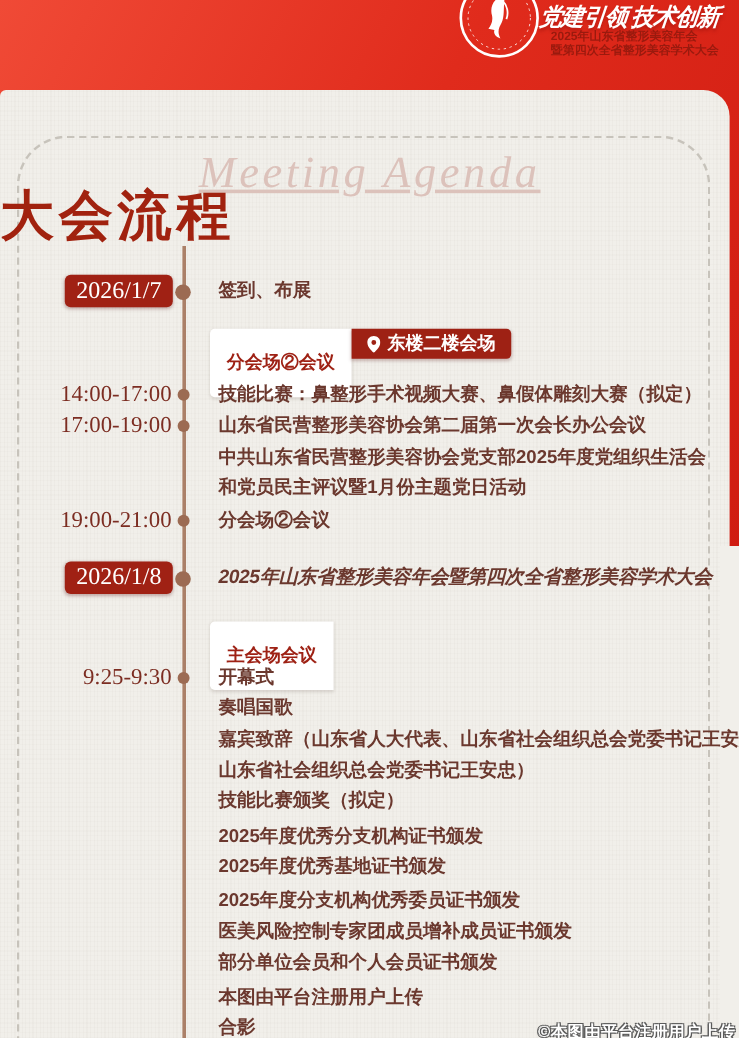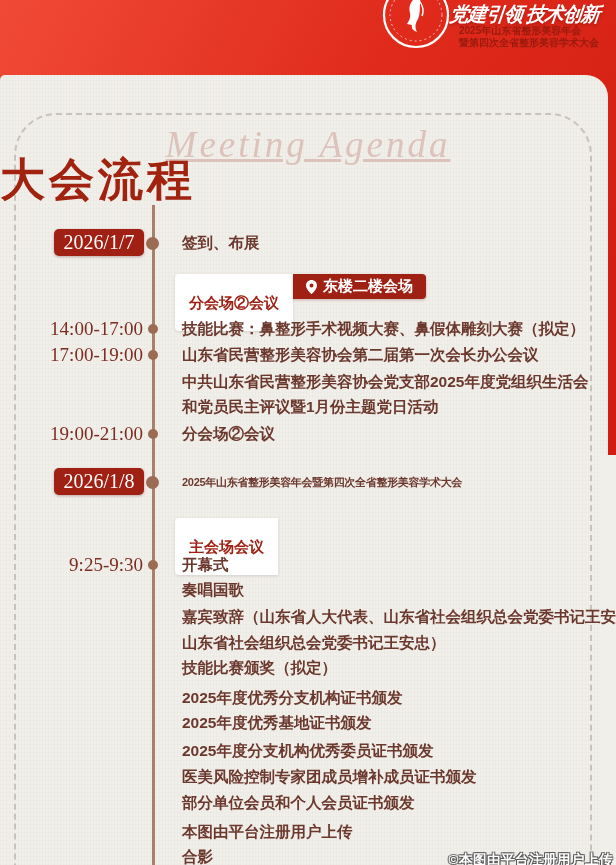--- a/index.html
+++ b/index.html
@@ -41,21 +41,21 @@
   .dot.lg{left:146px; width:13px; height:13px;}
   .dot.sm{left:148px; width:10px; height:10px;}
   .date-badge{position:absolute; left:54px; width:90px; height:27px; z-index:2;
     background:#a02114; color:#fff; font-family:"Liberation Serif",serif;
     font-size:20px; text-align:center; line-height:27px; border-radius:5px;
     box-shadow:0 1px 3px rgba(80,0,0,.3);}
   .time{position:absolute; left:18px; width:125px; text-align:right; height:24px; line-height:24px;
     font-family:"Liberation Serif",serif; font-size:19px; color:#7c2d22; z-index:2;}
   .item{position:absolute; left:182px; height:22px; line-height:22px; font-size:15.5px;
     font-weight:bold; color:#6b382e; white-space:nowrap; z-index:2;}
-  .item.tight{font-size:11px; letter-spacing:-.3px;}
+  .item.tight{font-size:16px; letter-spacing:-.3px;font-style:italic;}
   .badge-row{position:absolute; left:175px; display:flex; z-index:2;}
   .session-badge{background:#ffffff; color:#9e2114; font-weight:bold; font-size:15px;
     padding:16px 14px; height:25px; line-height:25px; border-radius:4px 0 0 4px;
     box-shadow:0 1px 3px rgba(60,40,30,.15);}
   .venue-badge{background:#9e2114; color:#ffffff; font-weight:bold; font-size:15px;
     padding:0 13px; height:25px; border-radius:0 4px 4px 0;
     display:flex; align-items:center; gap:6px; box-shadow:0 1px 3px rgba(80,0,0,.25);}
   .pin{width:11px; height:14px; display:block;}
   
   .watermark{position:absolute; right:3px; bottom:-4px; z-index:5;

